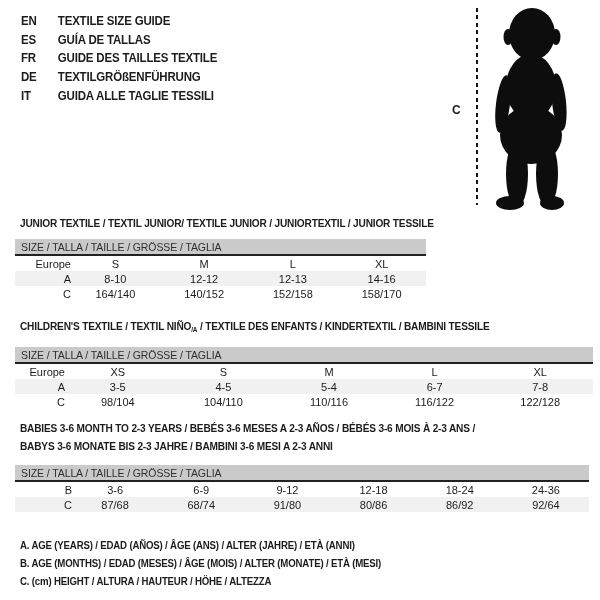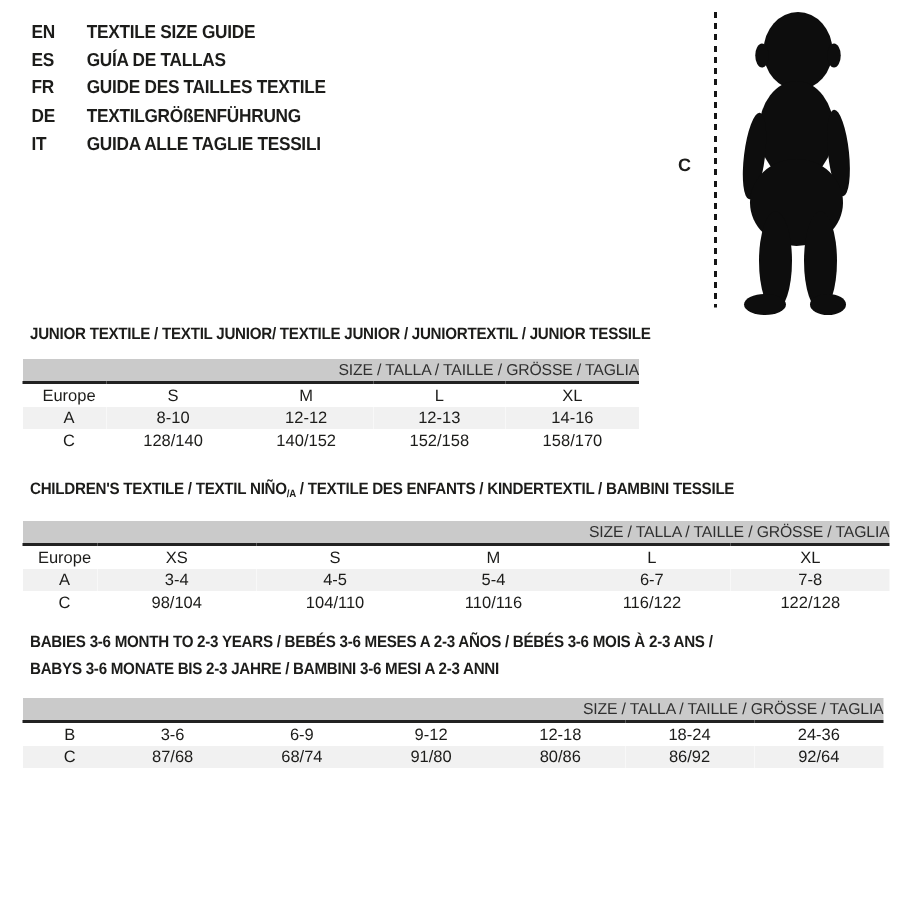--- a/index.html
+++ b/index.html
@@ -17,23 +17,23 @@
     background:repeating-linear-gradient(to bottom,#151515 0 4px,transparent 4px 7.5px);}
   .height-label{position:absolute;left:452px;top:103px;font-size:12px;font-weight:bold;}
   .baby{position:absolute;left:486px;top:4px;}
   
   .section-title{position:absolute;left:20px;font-size:11px;font-weight:bold;white-space:nowrap;
                  transform:scaleX(0.92);transform-origin:0 0;line-height:14px;letter-spacing:-0.2px;}
   .subscript{font-size:7px;vertical-align:-2px;}
   .table-host{position:absolute;left:15px;}
   table.tbl{border-collapse:collapse;table-layout:fixed;font-size:11px;color:#1c1c1a;}
   table.tbl td{padding:0;height:15px;text-align:center;overflow:hidden;white-space:nowrap;}
-  table.tbl td.bar{background:#cacaca;border-bottom:2px solid #222222;text-align:right;
+  table.tbl td.bar{background:#cacaca;border-bottom:2px solid #222222;text-align:left;
                    padding-left:6px;font-size:10.5px;color:#2f2f2f;height:15px;letter-spacing:-0.1px;}
-  table.tbl td.lbl{text-align:center;padding-left:6px;}
+  table.tbl td.lbl{text-align:right;padding-left:6px;}
   table.tbl tr.shaded td{background:#f1f1f1;}
   .tbl-0{width:411px;} .tbl-0 col.col-label{width:56px;}
   .tbl-1{width:578px;} .tbl-1 col.col-label{width:50px;}
   .tbl-2{width:574px;} .tbl-2 col.col-label{width:57px;}
   #table-0{top:239px;} #table-1{top:347px;} #table-2{top:465px;}
   #title-0{top:216px;} #title-1{top:319px;} #title-2{top:421px;}
   
   .notes{position:absolute;left:20px;top:536px;}
   .note-line{font-size:10.5px;font-weight:bold;line-height:18px;white-space:nowrap;
              transform:scaleX(0.92);transform-origin:0 50%;letter-spacing:-0.2px;}
@@ -119,21 +119,21 @@
           </tr>
           <tr class="shaded">
             <td class="lbl">A</td>
             <td>8-10</td>
             <td>12-12</td>
             <td>12-13</td>
             <td>14-16</td>
           </tr>
           <tr>
             <td class="lbl">C</td>
-            <td>128/140</td>
+            <td>164/140</td>
             <td>140/152</td>
             <td>152/158</td>
             <td>158/170</td>
           </tr>
         </tbody>
       </table>
     </div>
   <div class="table-host" id="table-1">
       <table class="tbl tbl-1">
         <colgroup>
@@ -151,21 +151,21 @@
           <tr>
             <td class="lbl">Europe</td>
             <td>XS</td>
             <td>S</td>
             <td>M</td>
             <td>L</td>
             <td>XL</td>
           </tr>
           <tr class="shaded">
             <td class="lbl">A</td>
-            <td>3-4</td>
+            <td>3-5</td>
             <td>4-5</td>
             <td>5-4</td>
             <td>6-7</td>
             <td>7-8</td>
           </tr>
           <tr>
             <td class="lbl">C</td>
             <td>98/104</td>
             <td>104/110</td>
             <td>110/116</td>
@@ -205,14 +205,19 @@
             <td>68/74</td>
             <td>91/80</td>
             <td>80/86</td>
             <td>86/92</td>
             <td>92/64</td>
           </tr>
         </tbody>
       </table>
     </div>
 
+  <div class="notes">
+    <div class="note-line">A. AGE (YEARS) / EDAD (AÑOS) / ÂGE (ANS) / ALTER (JAHRE) / ETÀ (ANNI)</div>
+    <div class="note-line">B. AGE (MONTHS) / EDAD (MESES) / ÂGE (MOIS) / ALTER (MONATE) / ETÀ (MESI)</div>
+    <div class="note-line">C. (cm) HEIGHT / ALTURA / HAUTEUR / HÖHE / ALTEZZA</div>
+  </div>
 
 </div>
 
 </body></html>

